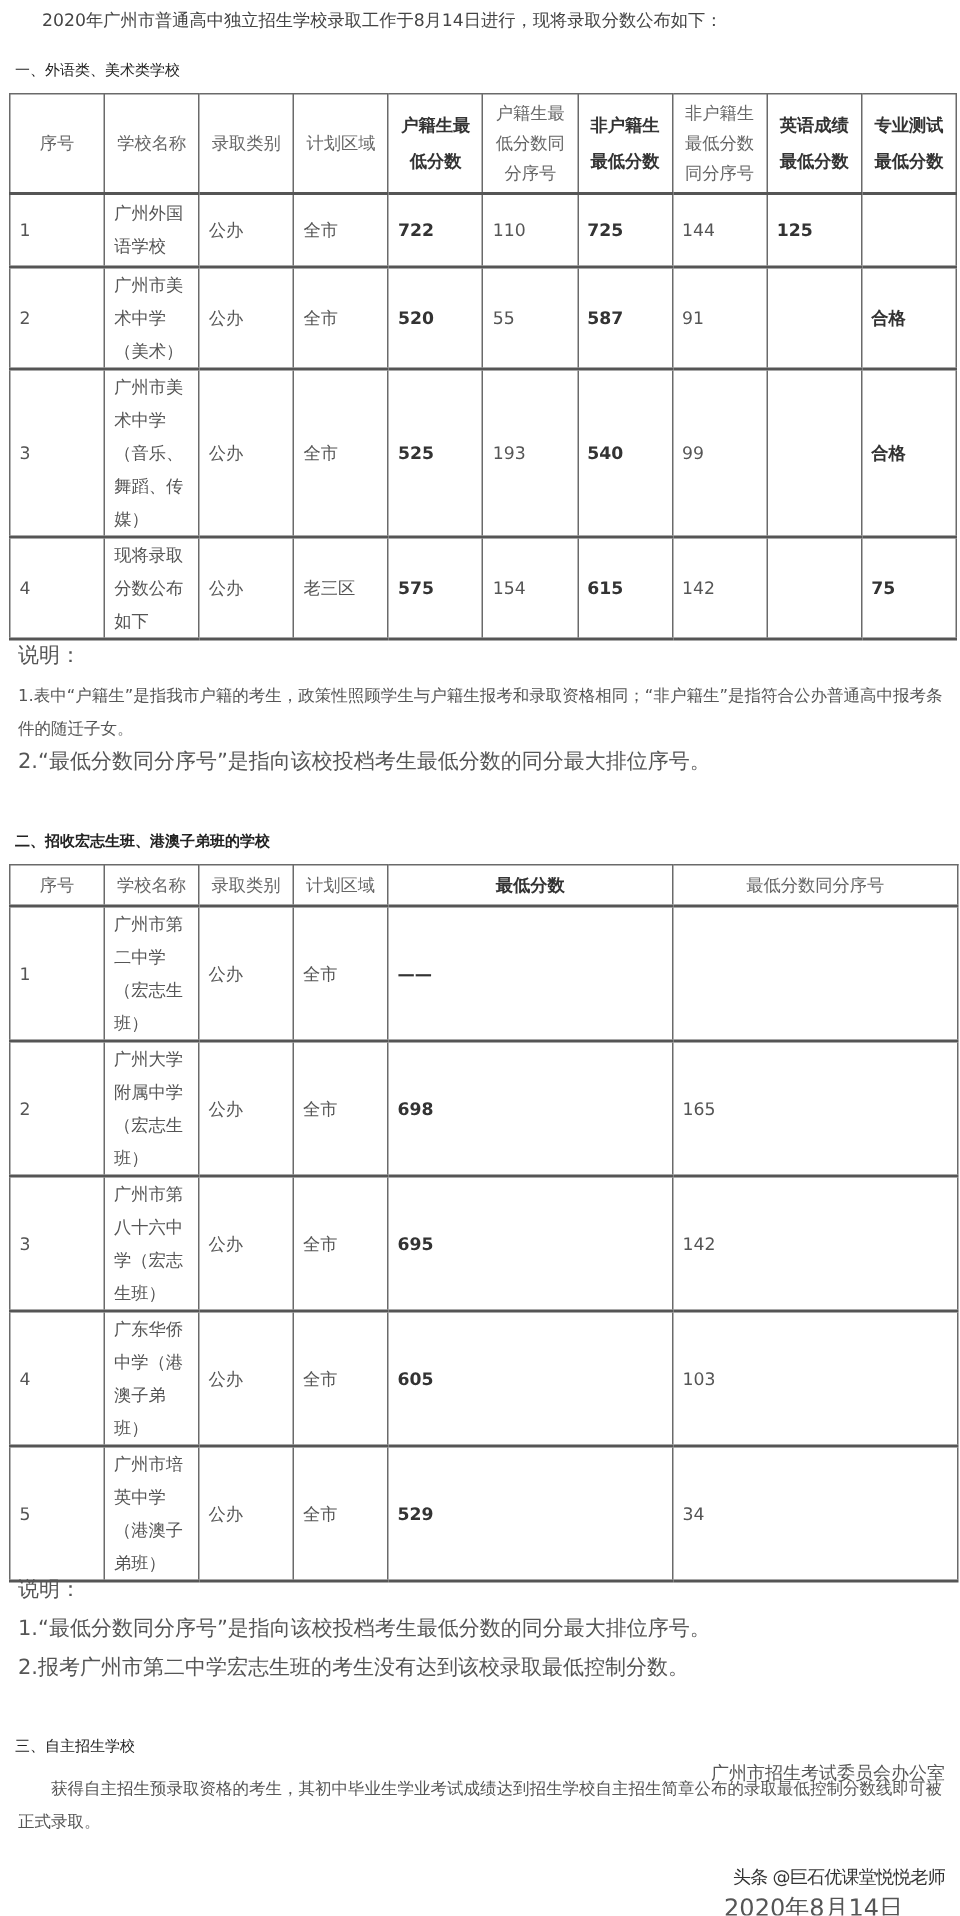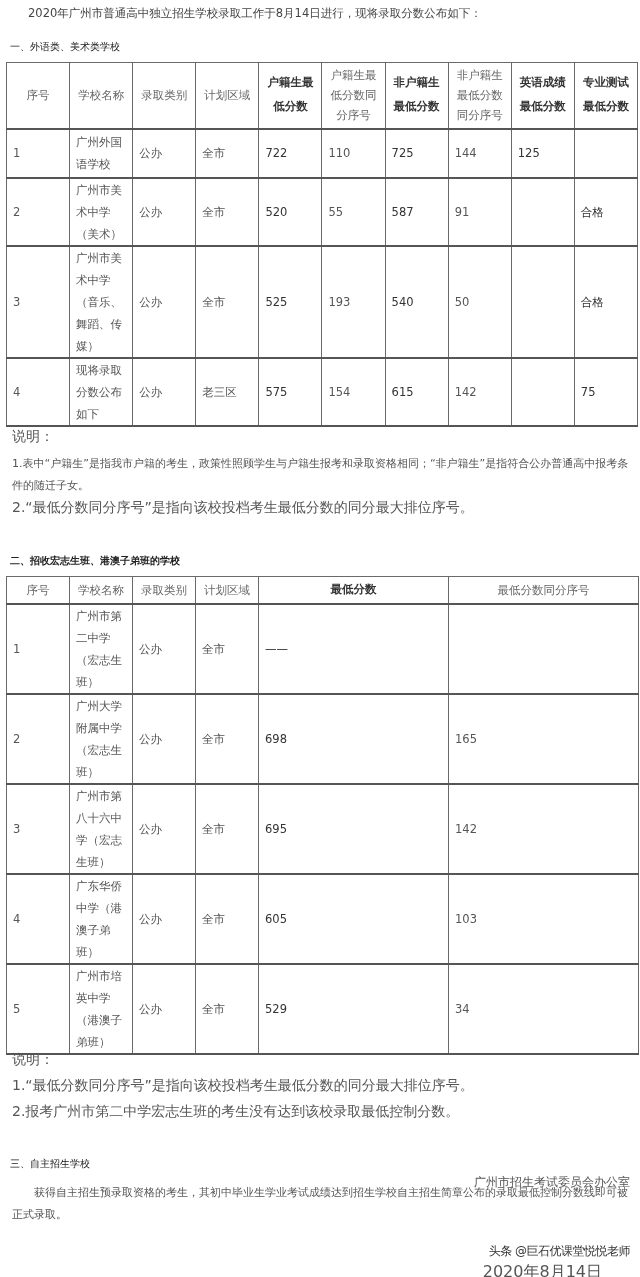--- a/index.html
+++ b/index.html
@@ -6,22 +6,22 @@
   body { width:640px; height:1277px; position:relative; overflow:hidden;
          font-family:"DejaVu Sans", "Liberation Sans", sans-serif; color:#333; }
   .abs { position:absolute; }
   .intro { left:28px; top:6px; font-size:11.5px; color:#444; white-space:nowrap; }
   .sec-title { left:10px; font-size:10px; color:#222; white-space:nowrap; }
   .sec-title.bold { font-weight:bold; }
   table.grid { position:absolute; border-collapse:collapse; table-layout:fixed; }
   table.grid td { border:1px solid #6a6a6a; font-size:11.5px; color:#555; vertical-align:middle;
                   padding:0 6px; line-height:22px; word-break:break-all; }
   table.grid td.h { text-align:center; color:#666; line-height:20px; }
-  table.grid td.hb { text-align:center; font-weight:bold; color:#333; line-height:24px;font-family:Liberation Mono, monospace; }
-  table.grid td.b { font-weight:normal; color:#333; }
+  table.grid td.hb { text-align:center; font-weight:bold; color:#333; line-height:24px; }
+  table.grid td.b { font-weight:bold; color:#333; }
   table.grid td.name { padding:0 4px 0 6px; }
   table.grid tr.thick td { border-bottom:2px solid #555; }
   .note { left:12px; font-size:14px; color:#555; white-space:nowrap; }
   .para { left:12px; font-size:11px; color:#555; width:620px; line-height:22px; }
   .right { right:10px; text-align:right; white-space:nowrap; }
   .sig { top:1174px; font-size:12px; color:#555; }
   .wm { top:1243px; font-size:12px; color:#333; letter-spacing:-0.5px; }
   .date { top:1262px; right:38px; font-size:16px; color:#555; }
 </style>
 </head>
@@ -82,21 +82,21 @@
     <td class="b">合格</td>
   </tr>
   <tr class="thick" style="height:108px;">
     <td>3</td>
     <td class="name">广州市美术中学（音乐、舞蹈、传媒）</td>
     <td>公办</td>
     <td>全市</td>
     <td class="b">525</td>
     <td>193</td>
     <td class="b">540</td>
-    <td>50</td>
+    <td>99</td>
     <td class="b"></td>
     <td class="b">合格</td>
   </tr>
   <tr class="thick" style="height:67px;">
     <td>4</td>
     <td class="name">现将录取分数公布如下</td>
     <td>公办</td>
     <td>老三区</td>
     <td class="b">575</td>
     <td>154</td>

